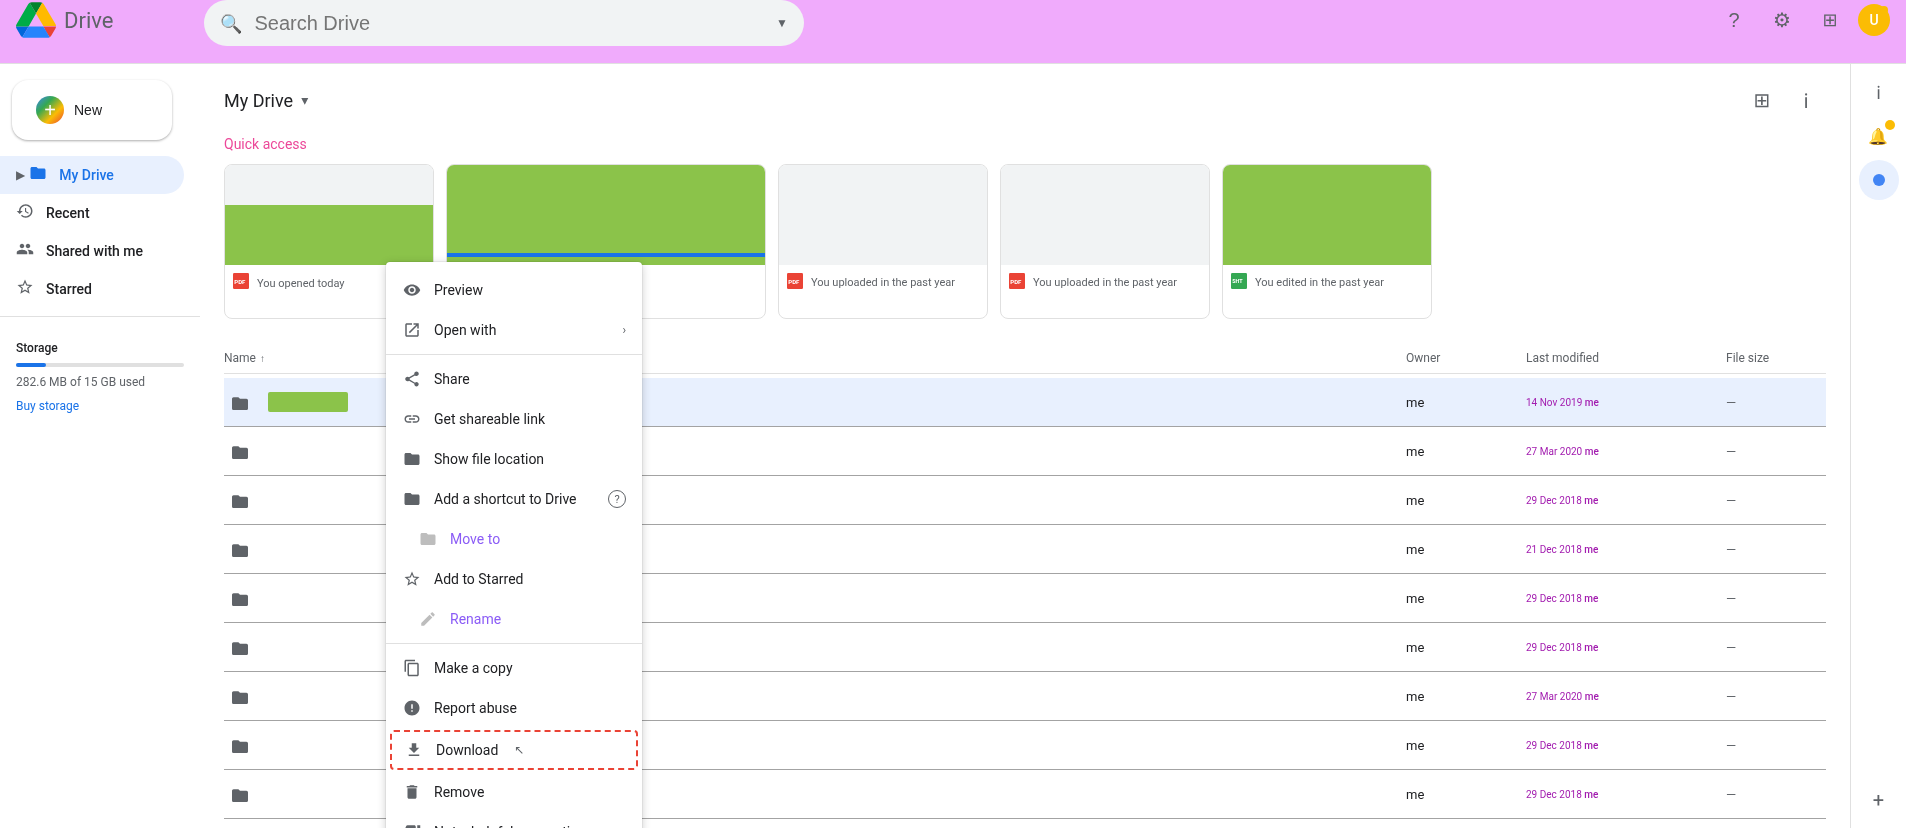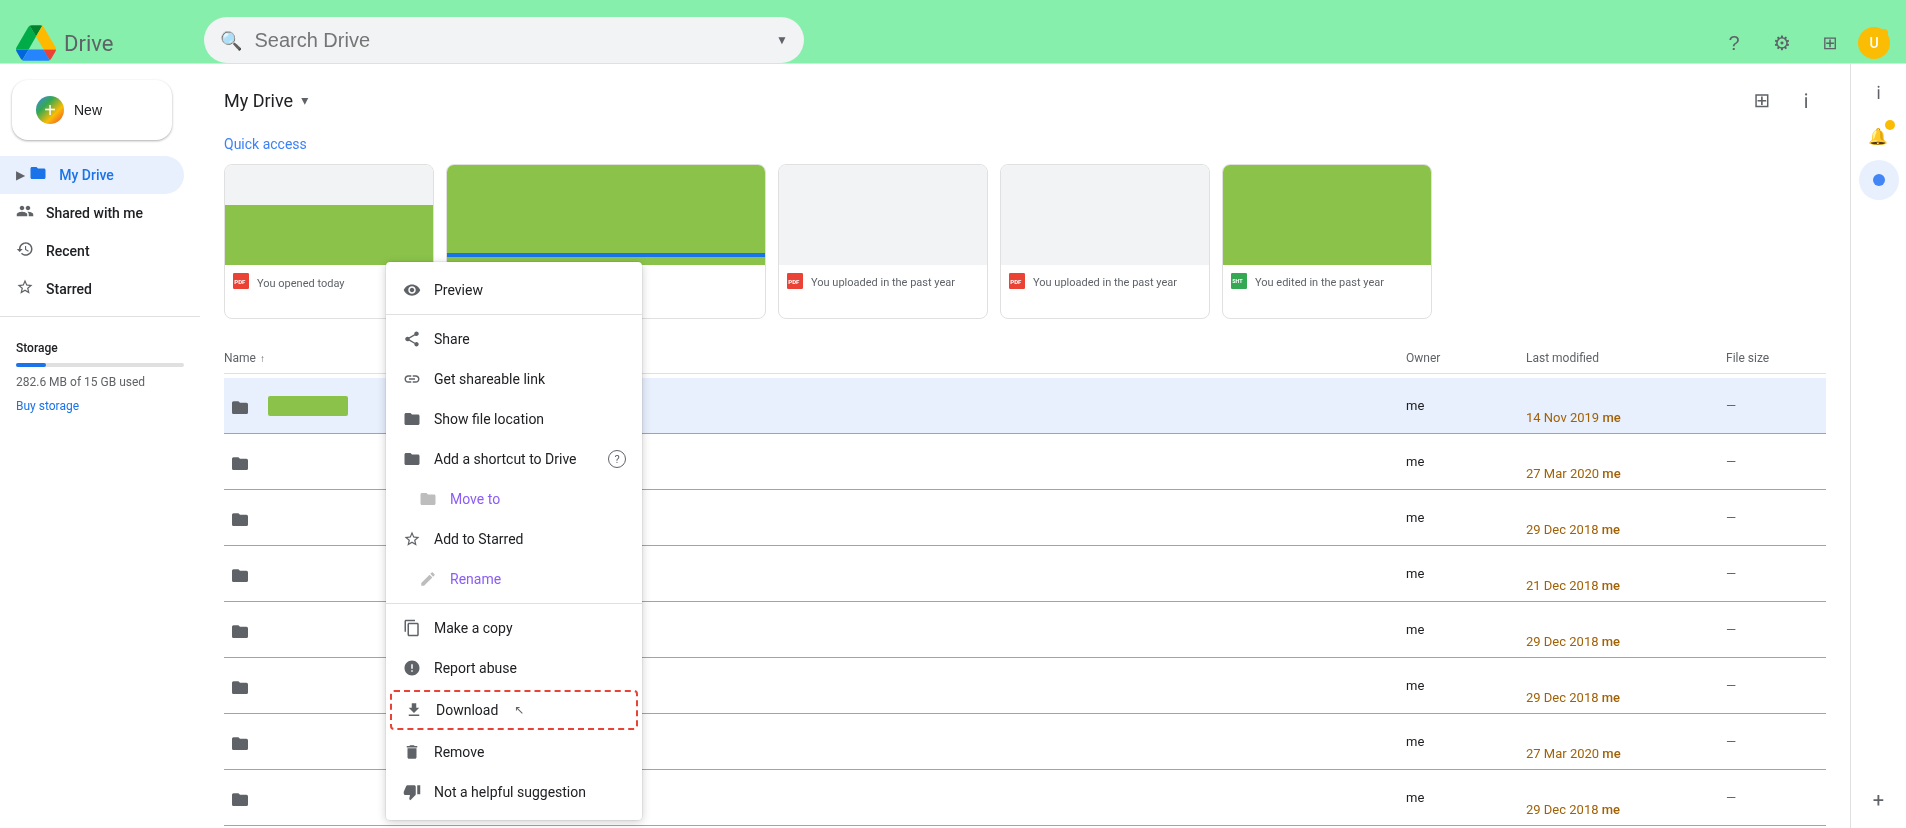--- a/index.html
+++ b/index.html
@@ -1,27 +1,27 @@
 <!DOCTYPE html>
 <html><head>
   <meta charset="utf-8">
   <style>
     * { margin: 0; padding: 0; box-sizing: border-box; }
     body { font-family: 'Google Sans', Roboto, Arial, sans-serif; background: #fff; color: #202124; font-size: 14px; overflow: hidden; height: 828px; width: 1906px; }
 
     
     .header {
       display: flex;
-      align-items: flex-end;
+      align-items: flex-start;
       height: 64px;
       padding: 0 16px;
       border-bottom: 1px solid #e0e0e0;
       position: fixed;
       top: 0; left: 0; right: 0;
-      background: #86efac;
+      background: #f0abfc;
       z-index: 100;
     }
     .header-logo {
       display: flex;
       align-items: center;
       gap: 8px;
       margin-right: 8px;
       min-width: 180px;
     }
     .logo-icon {
@@ -202,21 +202,21 @@
     .view-toggle {
       display: flex;
       align-items: center;
       gap: 4px;
       margin-left: auto;
     }
 
     
     .quick-access-label {
       font-size: 14px;
-      color: #3b82f6;
+      color: #ec4899;
       margin-bottom: 12px;
       font-weight: 400;
     }
     .quick-access-cards {
       display: flex;
       gap: 12px;
       margin-bottom: 24px;
       flex-wrap: nowrap;
       overflow: hidden;
     }
@@ -289,21 +289,21 @@
       color: #202124;
     }
     .folder-icon-cell {
       width: 32px;
       height: 32px;
       display: flex;
       align-items: center;
       justify-content: center;
     }
     .file-row .col-owner { width: 120px; font-size: 13px; color: #202124; }
-    .file-row .col-modified { width: 200px; font-size: 13px; color: #a16207; margin-top: 24px; }
+    .file-row .col-modified { width: 200px; font-size: 10px; color: #a21caf; }
     .file-row .col-size { width: 100px; font-size: 13px; color: #5f6368; }
 
     
     .context-menu {
       position: fixed;
       top: 262px;
       left: 386px;
       background: #fff;
       border-radius: 4px;
       box-shadow: 0 2px 10px rgba(0,0,0,0.2), 0 0 0 1px rgba(0,0,0,0.05);
@@ -451,33 +451,33 @@
             <path d="M20 6h-8l-2-2H4c-1.1 0-2 .9-2 2v12c0 1.1.9 2 2 2h16c1.1 0 2-.9 2-2V8c0-1.1-.9-2-2-2z"></path>
           </svg>
       </span>
     </span>
     <span>My Drive</span>
   </div>
 
   <div class="sidebar-item">
     <span style="font-size:18px; color:#5f6368;">
       <svg width="18" height="18" viewBox="0 0 24 24" fill="#5f6368">
-          <path d="M16 11c1.66 0 2.99-1.34 2.99-3S17.66 5 16 5c-1.66 0-3 1.34-3 3s1.34 3 3 3zm-8 0c1.66 0 2.99-1.34 2.99-3S9.66 5 8 5C6.34 5 5 6.34 5 8s1.34 3 3 3zm0 2c-2.33 0-7 1.17-7 3.5V19h14v-2.5c0-2.33-4.67-3.5-7-3.5zm8 0c-.29 0-.62.02-.97.05 1.16.84 1.97 1.97 1.97 3.45V19h6v-2.5c0-2.33-4.67-3.5-7-3.5z"></path>
-        </svg>
-    </span>
-    <span>Shared with me</span>
+          <path d="M13 3c-4.97 0-9 4.03-9 9H1l3.89 3.89.07.14L9 12H6c0-3.87 3.13-7 7-7s7 3.13 7 7-3.13 7-7 7c-1.93 0-3.68-.79-4.94-2.06l-1.42 1.42C8.27 19.99 10.51 21 13 21c4.97 0 9-4.03 9-9s-4.03-9-9-9zm-1 5v5l4.28 2.54.72-1.21-3.5-2.08V8H12z"></path>
+        </svg>
+    </span>
+    <span>Recent</span>
   </div>
 
   <div class="sidebar-item">
     <span style="font-size:18px; color:#5f6368;">
       <svg width="18" height="18" viewBox="0 0 24 24" fill="#5f6368">
-          <path d="M13 3c-4.97 0-9 4.03-9 9H1l3.89 3.89.07.14L9 12H6c0-3.87 3.13-7 7-7s7 3.13 7 7-3.13 7-7 7c-1.93 0-3.68-.79-4.94-2.06l-1.42 1.42C8.27 19.99 10.51 21 13 21c4.97 0 9-4.03 9-9s-4.03-9-9-9zm-1 5v5l4.28 2.54.72-1.21-3.5-2.08V8H12z"></path>
-        </svg>
-    </span>
-    <span>Recent</span>
+          <path d="M16 11c1.66 0 2.99-1.34 2.99-3S17.66 5 16 5c-1.66 0-3 1.34-3 3s1.34 3 3 3zm-8 0c1.66 0 2.99-1.34 2.99-3S9.66 5 8 5C6.34 5 5 6.34 5 8s1.34 3 3 3zm0 2c-2.33 0-7 1.17-7 3.5V19h14v-2.5c0-2.33-4.67-3.5-7-3.5zm8 0c-.29 0-.62.02-.97.05 1.16.84 1.97 1.97 1.97 3.45V19h6v-2.5c0-2.33-4.67-3.5-7-3.5z"></path>
+        </svg>
+    </span>
+    <span>Shared with me</span>
   </div>
 
   <div class="sidebar-item">
     <span style="font-size:18px; color:#5f6368;">
       <svg width="18" height="18" viewBox="0 0 24 24" fill="#5f6368">
           <path d="M22 9.24l-7.19-.62L12 2 9.19 8.63 2 9.24l5.46 4.73L5.82 21 12 17.27 18.18 21l-1.63-7.03L22 9.24zM12 15.4l-3.76 2.27 1-4.28-3.32-2.88 4.38-.38L12 6.1l1.71 4.04 4.38.38-3.32 2.88 1 4.28L12 15.4z"></path>
         </svg>
     </span>
     <span>Starred</span>
   </div>
@@ -744,20 +744,29 @@
 
   <div class="menu-item">
     <span class="menu-icon">
       <svg width="18" height="18" viewBox="0 0 24 24" fill="#5f6368">
           <path d="M12 4.5C7 4.5 2.73 7.61 1 12c1.73 4.39 6 7.5 11 7.5s9.27-3.11 11-7.5c-1.73-4.39-6-7.5-11-7.5zM12 17c-2.76 0-5-2.24-5-5s2.24-5 5-5 5 2.24 5 5-2.24 5-5 5zm0-8c-1.66 0-3 1.34-3 3s1.34 3 3 3 3-1.34 3-3-1.34-3-3-3z"></path>
         </svg>
     </span>
     <span>Preview</span>
   </div>
 
+  <div class="menu-item">
+    <span class="menu-icon">
+      <svg width="18" height="18" viewBox="0 0 24 24" fill="#5f6368">
+          <path d="M19 19H5V5h7V3H5c-1.11 0-2 .9-2 2v14c0 1.1.89 2 2 2h14c1.1 0 2-.9 2-2v-7h-2v7zM14 3v2h3.59l-9.83 9.83 1.41 1.41L19 6.41V10h2V3h-7z"></path>
+        </svg>
+    </span>
+    <span>Open with</span>
+    <span class="menu-arrow">›</span>
+  </div>
 
   <div class="menu-divider"></div>
 
   <div class="menu-item">
     <span class="menu-icon">
       <svg width="18" height="18" viewBox="0 0 24 24" fill="#5f6368">
           <path d="M18 16.08c-.76 0-1.44.3-1.96.77L8.91 12.7c.05-.23.09-.46.09-.7s-.04-.47-.09-.7l7.05-4.11c.54.5 1.25.81 2.04.81 1.66 0 3-1.34 3-3s-1.34-3-3-3-3 1.34-3 3c0 .24.04.47.09.7L8.04 9.81C7.5 9.31 6.79 9 6 9c-1.66 0-3 1.34-3 3s1.34 3 3 3c.79 0 1.5-.31 2.04-.81l7.12 4.16c-.05.21-.08.43-.08.65 0 1.61 1.31 2.92 2.92 2.92s2.92-1.31 2.92-2.92c0-1.61-1.31-2.92-2.92-2.92z"></path>
         </svg>
     </span>
     <span>Share</span>

